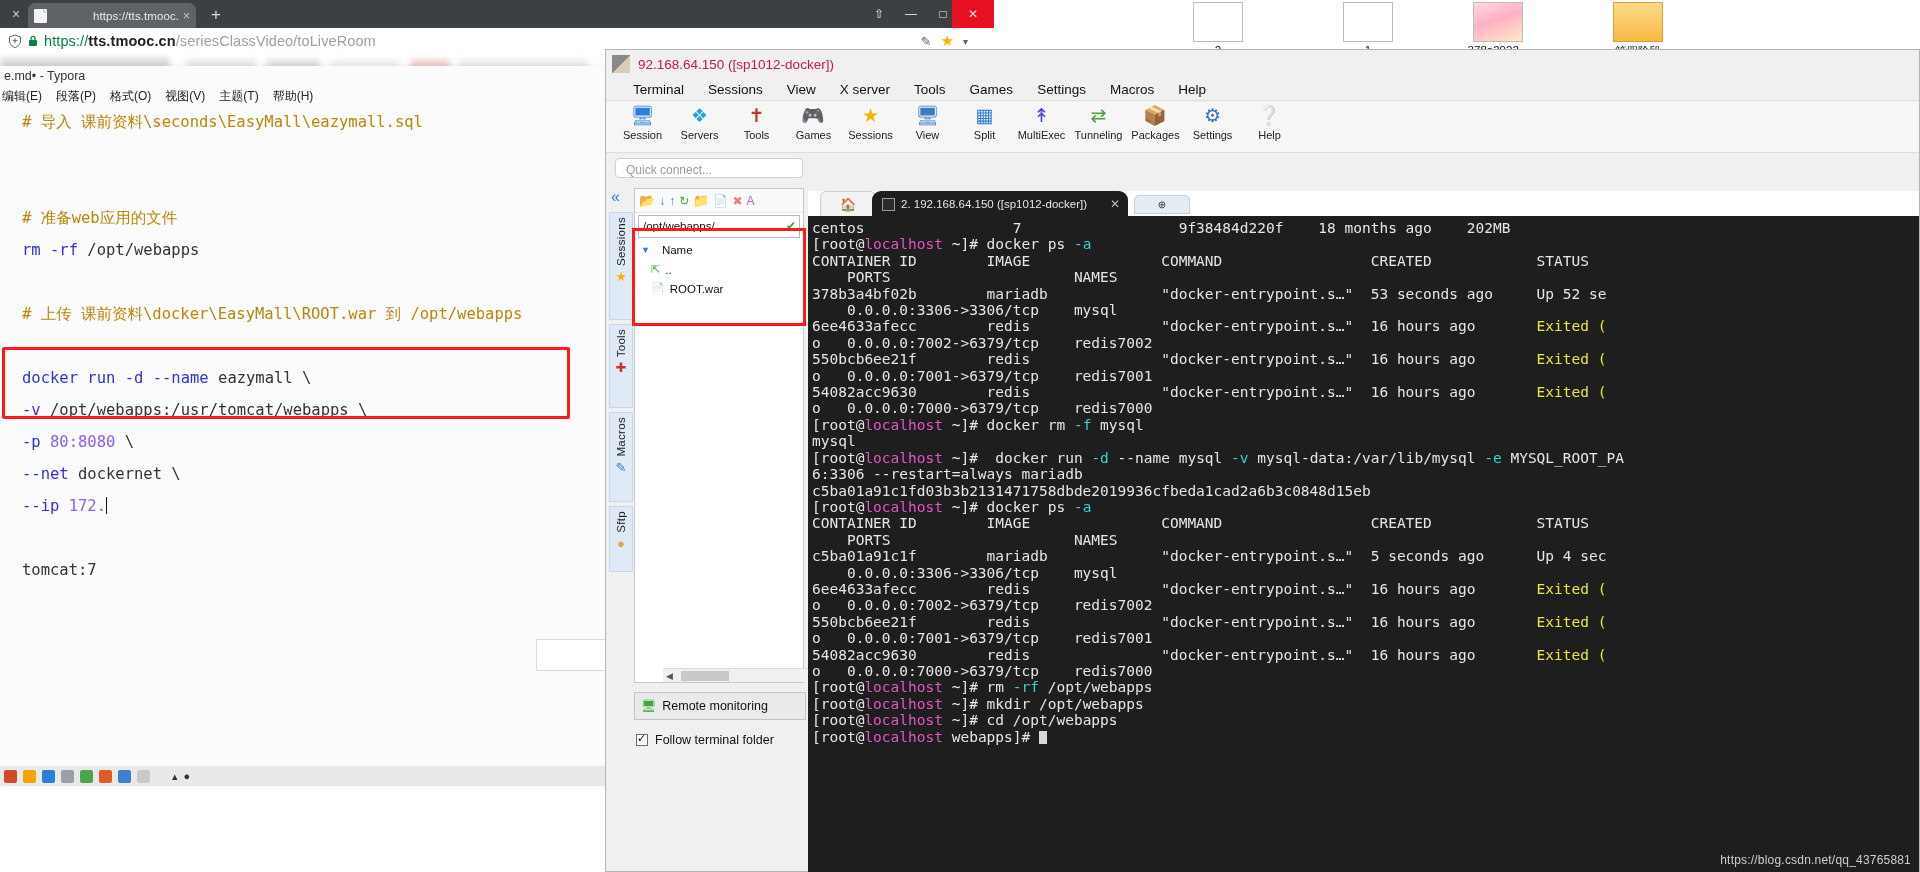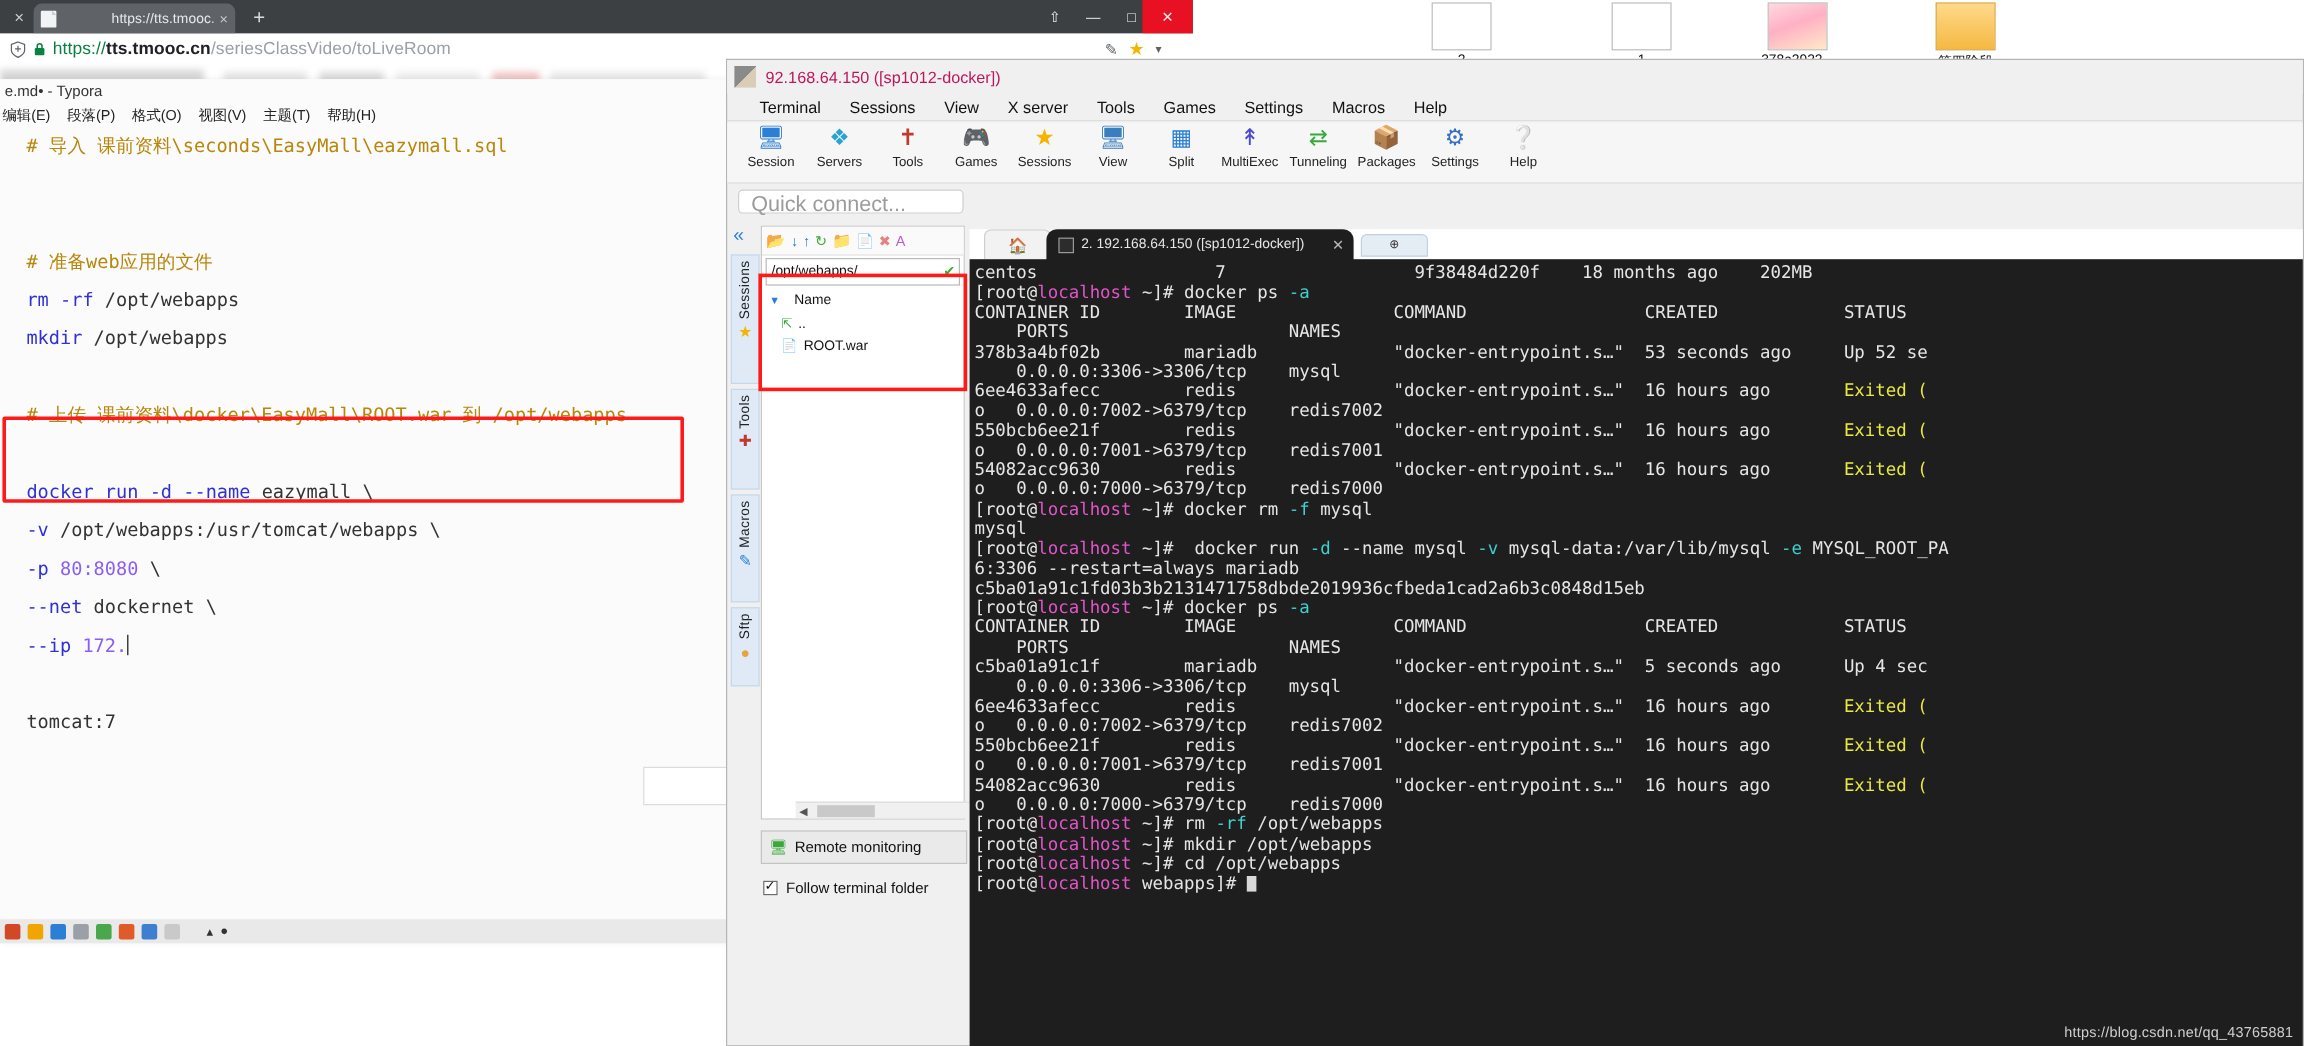--- a/index.html
+++ b/index.html
@@ -141,21 +141,21 @@
     background:#f6f6f6; border-bottom:1px solid #dcdcdc;
   }
   .tb-btn { width:57px; display:flex; flex-direction:column; align-items:center;
     gap:2px; padding-top:2px; }
   .tb-ico { width:25px; height:23px; display:block; }
   .tb-lbl { font-size:11px; color:#222; white-space:nowrap; }
 
   .moba-quick {
     position:absolute; left:9px; top:108px; width:188px; height:20px;
     background:#fff; border:1px solid #cfcfcf; border-radius:4px;
-    font-size:18px; color:#9b9b9b; line-height:22px; padding-left:10px;
+    font-size:12px; color:#9b9b9b; line-height:22px; padding-left:10px;
   }
 
   
   .moba-rail { position:absolute; left:3px; top:138px; width:24px; height:540px; }
   .rail-collapse { position:absolute; left:2px; top:0; font-size:16px; color:#2b7fd4; }
   .rail-group { position:absolute; left:0; width:24px; background:#dfeaf6;
     border:1px solid #c5d7ea; display:flex; flex-direction:column; align-items:center;
     justify-content:flex-start; padding-top:4px; }
   .rail-text { writing-mode:vertical-rl; text-orientation:mixed; transform:rotate(180deg);
     font-size:11.5px; color:#222; letter-spacing:.3px; }
@@ -330,21 +330,20 @@
       <span class="ty-menu-item">主题(T)</span>
       <span class="ty-menu-item">帮助(H)</span>
     </div>
 
     <div class="ty-body" id="ty-body">
         <div class="ty-line"><span class="cm-comment"># 导入 课前资料\seconds\EasyMall\eazymall.sql</span></div>
         <div class="ty-line">&nbsp;</div>
         <div class="ty-line">&nbsp;</div>
         <div class="ty-line"><span class="cm-comment"># 准备web应用的文件</span></div>
         <div class="ty-line"><span class="cm-flag">rm</span> <span class="cm-flag">-rf</span> <span class="cm-plain">/opt/webapps</span></div>
-        <div class="ty-line"><span class="cm-flag">mkdir</span> <span class="cm-plain">/opt/webapps</span></div>
         <div class="ty-line">&nbsp;</div>
         <div class="ty-line"><span class="cm-comment"># 上传 课前资料\docker\EasyMall\ROOT.war 到 /opt/webapps</span></div>
         <div class="ty-line">&nbsp;</div>
         <div class="ty-line"><span class="cm-flag">docker</span> <span class="cm-flag">run</span> <span class="cm-flag">-d</span> <span class="cm-flag">--name</span> <span class="cm-plain">eazymall</span> <span class="cm-plain">\</span></div>
         <div class="ty-line"><span class="cm-flag">-v</span> <span class="cm-plain">/opt/webapps:/usr/tomcat/webapps</span> <span class="cm-plain">\</span></div>
         <div class="ty-line"><span class="cm-flag">-p</span> <span class="cm-num">80:8080</span> <span class="cm-plain">\</span></div>
         <div class="ty-line"><span class="cm-flag">--net</span> <span class="cm-plain">dockernet</span> <span class="cm-plain">\</span></div>
         <div class="ty-line"><span class="cm-flag">--ip</span> <span class="cm-num">172.</span><span class="ty-caret"></span></div>
         <div class="ty-line">&nbsp;</div>
         <div class="ty-line"><span class="cm-plain">tomcat:7</span></div>

